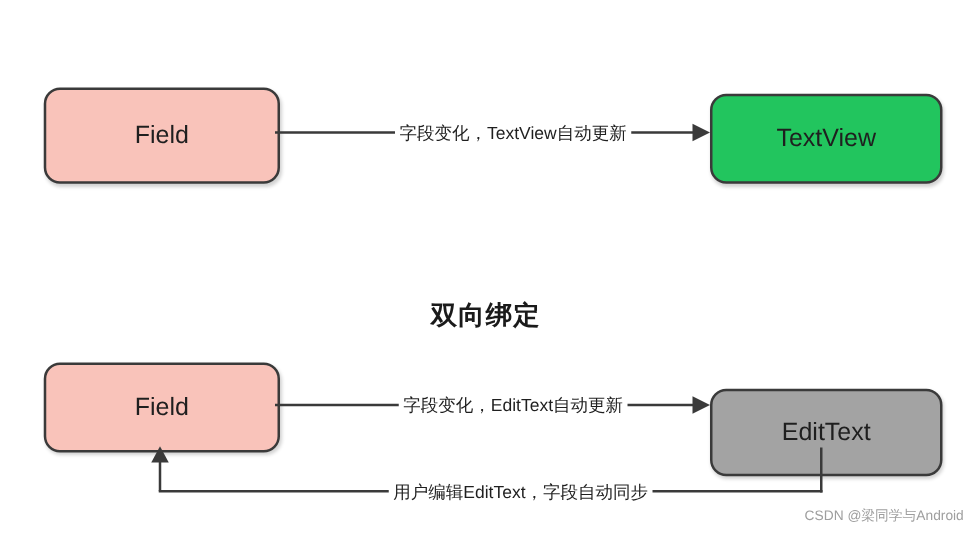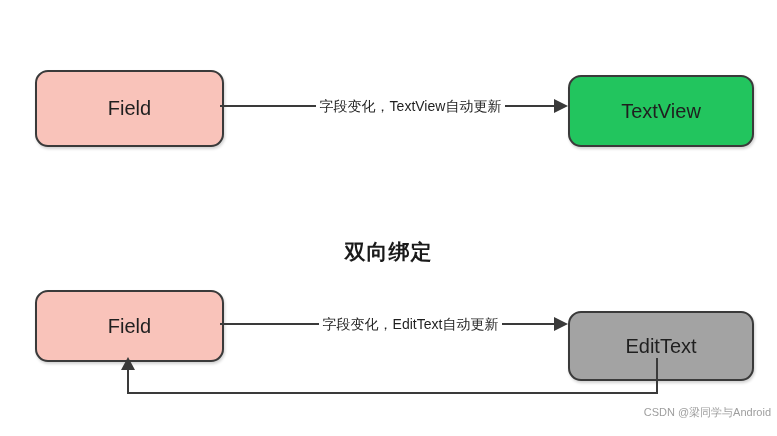--- a/index.html
+++ b/index.html
@@ -86,16 +86,19 @@
   <div class="edge-label" style="left:228px; top:316px; width:332px">
     <span>字段变化，EditText自动更新</span>
   </div>
 
   <div class="box" style="left: 568px; top: 292px; width: 182px; height: 66px; background: #a3a3a3; margin-top: 19px;">EditText</div>
 
   <div class="vline" style="left:656px; top:358px; height:36px"></div>
   <div class="hline" style="left:127px; top:392px; width:531px"></div>
   <div class="vline" style="left:127px; top:369px; height:24px"></div>
   <div class="arrow-up" style="left:121px; top:357px"></div>
+  <div class="edge-label" style="left:235px; top:385px; width:330px">
+    <span>用户编辑EditText，字段自动同步</span>
+  </div>
 
   <div class="watermark" style="right:6px; top:405px">CSDN @梁同学与Android</div>
 
 </div>
 
 </body></html>

